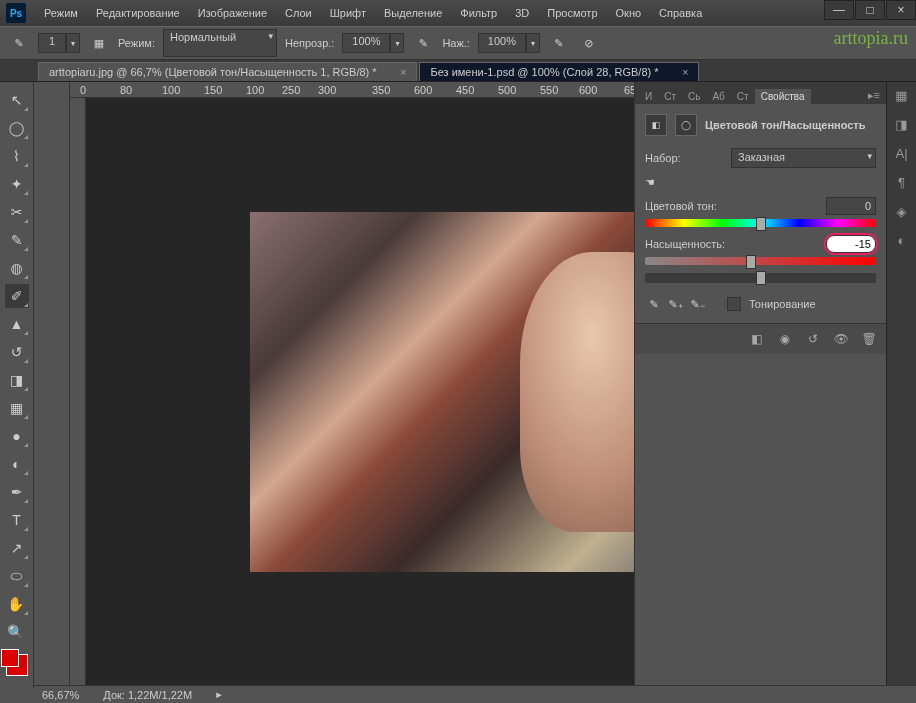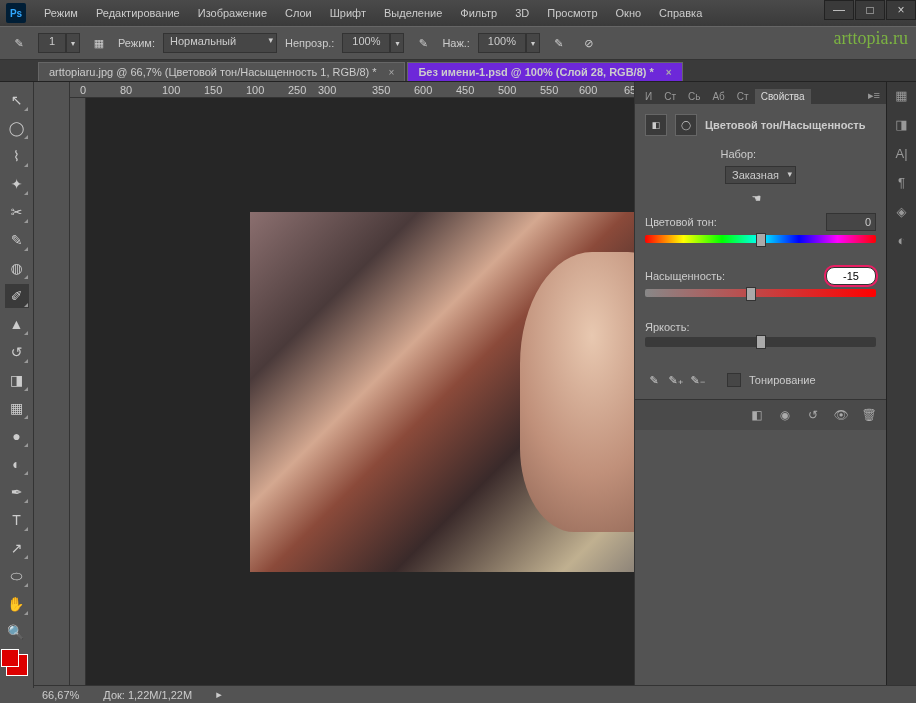--- a/index.html
+++ b/index.html
@@ -6,27 +6,27 @@
 body { background: #535353; width: 916px; height: 703px; overflow: hidden; position: relative; }
 .titlebar { height: 26px; background: linear-gradient(#4a4a4a,#3a3a3a); display: flex; align-items: center; padding-left: 6px; }
 .ps-logo { width: 20px; height: 20px; background: #001e36; color: #31a8ff; font-weight: bold; font-size: 10px; display: flex; align-items: center; justify-content: center; border-radius: 2px; margin-right: 10px; }
 .menu { display: flex; gap: 2px; }
 .menu span { padding: 4px 8px; cursor: pointer; }
 .win-controls { position: absolute; right: 0; top: 0; display: flex; }
 .win-btn { width: 30px; height: 20px; background: #3a3a3a; border: 1px solid #222; display: flex; align-items: center; justify-content: center; cursor: pointer; margin-left: 1px; font-size: 12px; }
 .watermark { position: absolute; right: 8px; top: 28px; color: #7cb342; font-size: 18px; font-weight: normal; font-family: Georgia; }
 .optbar { height: 34px; background: #535353; border-top: 1px solid #666; border-bottom: 1px solid #333; display: flex; align-items: center; padding-left: 8px; gap: 8px; }
 .opt-ico { width: 22px; height: 22px; display: flex; align-items: center; justify-content: center; }
-.opt-select { background: #464646; border: 1px solid #333; padding: 1px 16px 1px 6px; height: 20px; position: relative; font-size: 11px; }
+.opt-select { background: #464646; border: 1px solid #333; padding: 1px 16px 1px 6px; height: 28px; position: relative; font-size: 11px; }
 .opt-select::after { content: "▾"; position: absolute; right: 3px; font-size: 9px; }
 .opt-num { background: #464646; border: 1px solid #333; padding: 1px 4px; height: 20px; width: 48px; text-align: center; }
 .opt-arrow { width: 14px; height: 20px; background: #464646; border: 1px solid #333; display: flex; align-items: center; justify-content: center; font-size: 8px; }
 .tabs { height: 22px; background: #3a3a3a; border-bottom: 1px solid #222; display: flex; padding-left: 38px; align-items: flex-end; }
-.tab { padding: 3px 10px; font-size: 11px; background: #535353; border: 1px solid #666; border-bottom: none; margin-right: 2px; display: flex; align-items: center; gap: 12px; }
-.tab.inactive { background: #6d28d9; color: #999; font-weight: bold; }
+.tab { padding: 3px 10px; font-size: 11px; background: #535353; border: 1px solid #666; border-bottom: none; margin-right: 2px; display: flex; align-items: center; gap: 24px; }
+.tab.inactive { background: #0f172a; color: #999; }
 .tab-x { font-size: 10px; color: #aaa; cursor: pointer; }
 .main { display: flex; height: 606px; }
 .toolbox { width: 34px; background: #535353; border-right: 1px solid #333; display: flex; flex-direction: column; align-items: center; padding-top: 4px; }
 .tool { width: 24px; height: 24px; margin: 2px 0; display: flex; align-items: center; justify-content: center; cursor: pointer; position: relative; font-size: 14px; }
 .tool.sel { background: #3a3a3a; }
 .tool-tri { position: absolute; bottom: 1px; right: 1px; width: 0; height: 0; border-left: 4px solid transparent; border-bottom: 4px solid #999; }
 .swatch { width: 22px; height: 22px; background: #d00; border: 1px solid #fff; margin-top: 8px; position: relative; }
 .swatch::before { content: ""; position: absolute; top: -6px; left: -6px; width: 16px; height: 16px; background: #d00; border: 1px solid #fff; }
 .rulerbar { width: 36px; background: #535353; border-right: 1px solid #333; }
 .canvas-area { flex: 1; background: #262626; position: relative; overflow: hidden; }
@@ -35,27 +35,27 @@
 .vruler { position: absolute; left: 0; top: 16px; width: 16px; bottom: 0; background: #535353; border-right: 1px solid #333; }
 .docimg { position: absolute; left: 180px; top: 130px; width: 480px; height: 360px; background: linear-gradient(135deg, #8b6f6f 0%, #4a3a3a 20%, #d4a890 35%, #8b4a3a 45%, #3a2a2a 60%, #c0b090 80%, #4a4a5a 100%); }
 .docimg::before { content: ""; position: absolute; right: 30px; top: 40px; width: 180px; height: 280px; background: radial-gradient(ellipse at 40% 30%, #e8c8b0, #c0907a 50%, #8a6050 90%); border-radius: 40% 40% 30% 30%; }
 .panels { width: 252px; background: #535353; border-left: 1px solid #333; }
 .panel-tabs { height: 22px; background: #3a3a3a; display: flex; align-items: flex-end; padding-left: 4px; }
 .ptab { padding: 2px 6px; font-size: 10px; color: #999; cursor: pointer; }
 .ptab.active { background: #535353; color: #ddd; }
 .panel-body { padding: 10px; background: #535353; }
 .prop-head { display: flex; align-items: center; gap: 8px; margin-bottom: 12px; }
 .prop-ico { width: 22px; height: 22px; background: #3a3a3a; border: 1px solid #666; display: flex; align-items: center; justify-content: center; font-size: 9px; }
-.prop-row { display: flex; align-items: center; margin-bottom: 8px; gap: 6px; flex-direction: column; }
+.prop-row { display: flex; align-items: center; margin-bottom: 8px; gap: 6px; }
 .prop-row label { font-size: 11px; width: 80px; }
-.prop-combo { flex: 1; background: #464646; border: 1px solid #333; padding: 2px 16px 2px 6px; position: relative; height: 28px; }
+.prop-combo { flex: 1; background: #464646; border: 1px solid #333; padding: 2px 16px 2px 6px; position: relative; height: 20px; }
 .prop-combo::after { content: "▾"; position: absolute; right: 3px; font-size: 9px; }
 .prop-input { width: 50px; background: #fff; color: #000; border: 1px solid #333; padding: 1px 4px; text-align: right; height: 18px; }
-.prop-input.hl { outline: 2px solid #e91e63; border-radius: 8px; text-align: center; }
-.slider-row { margin-bottom: 24px; }
+.prop-input.hl { outline: 2px solid #e91e63; border-radius: 8px; }
+.slider-row { margin-bottom: 8px; }
 .slider-row .lbl { display: flex; justify-content: space-between; align-items: center; margin-bottom: 4px; }
 .slider { height: 10px; background: #3a3a3a; position: relative; border-radius: 2px; }
 .slider.hue { background: linear-gradient(90deg, #f00, #ff0, #0f0, #0ff, #00f, #f0f, #f00); height: 8px; }
 .slider.sat { background: linear-gradient(90deg, #888, #f00); height: 8px; }
 .thumb { position: absolute; top: -2px; width: 10px; height: 14px; background: #aaa; border: 1px solid #333; transform: translateX(-50%); }
 .tint-row { display: flex; align-items: center; gap: 8px; margin-top: 12px; }
 .eyedrop { display: flex; gap: 4px; }
 .eyedrop span { width: 18px; height: 18px; display: flex; align-items: center; justify-content: center; font-size: 11px; }
 .checkbox { width: 14px; height: 14px; border: 1px solid #333; background: #464646; margin-left: 12px; }
 .panel-foot { border-top: 1px solid #333; padding: 6px 8px; display: flex; justify-content: flex-end; gap: 10px; background: #4a4a4a; }
@@ -153,21 +153,21 @@
 
   <div class="rulerbar"></div>
 
   <div class="canvas-area">
     <div class="hruler">
       <span style="left:10px">0</span>
         <span style="left:50px">80</span>
       <span style="left:92px">100</span>
         <span style="left:134px">150</span>
       <span style="left:176px">100</span>
-        <span style="left:218px">250</span>
+        <span style="left:212px">250</span>
       <span style="left:248px">300</span>
         <span style="left:302px">350</span>
       <span style="left:344px">600</span>
         <span style="left:386px">450</span>
       <span style="left:428px">500</span>
         <span style="left:470px">550</span>
       <span style="left:509px">600</span>
         <span style="left:554px">650</span>
     </div>
     <div class="vruler"></div>
@@ -213,23 +213,20 @@
           <div class="lbl">
             <span>Насыщенность:</span>
             <input class="prop-input hl" value="-15" style="">
           </div>
           <div class="slider sat">
               <div class="thumb" style="left:46%"></div>
             </div>
         </div>
 
         <div class="slider-row">
-          <div class="lbl">
-            <span>Яркость:</span>
-          </div>
           <div class="slider">
               <div class="thumb" style="left:50%"></div>
             </div>
         </div>
 
         <div class="tint-row">
           <div class="eyedrop">
             <span>✎</span>
             <span>✎₊</span>
             <span>✎₋</span>

